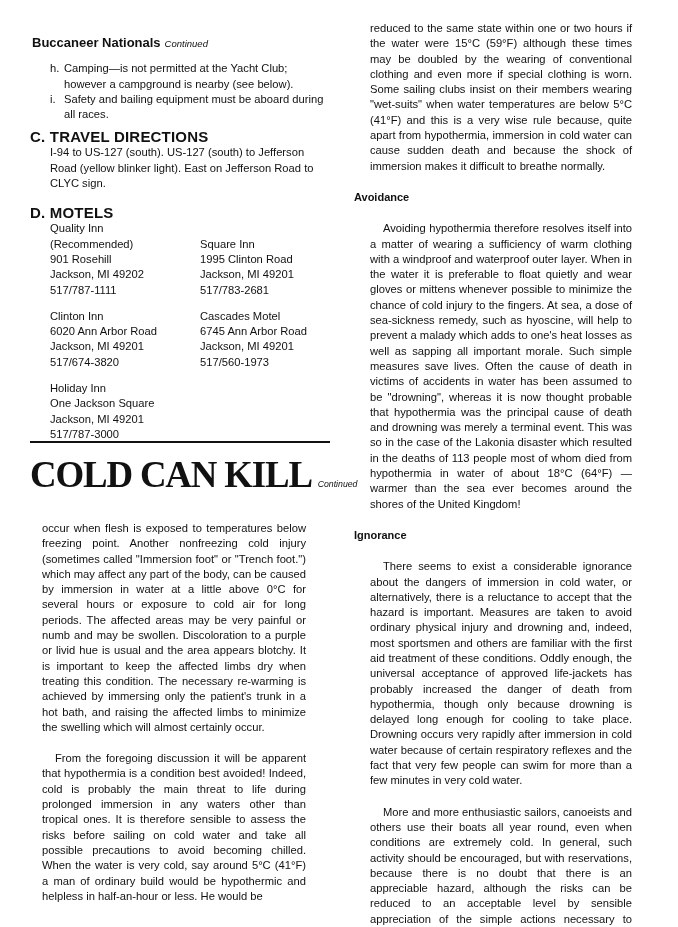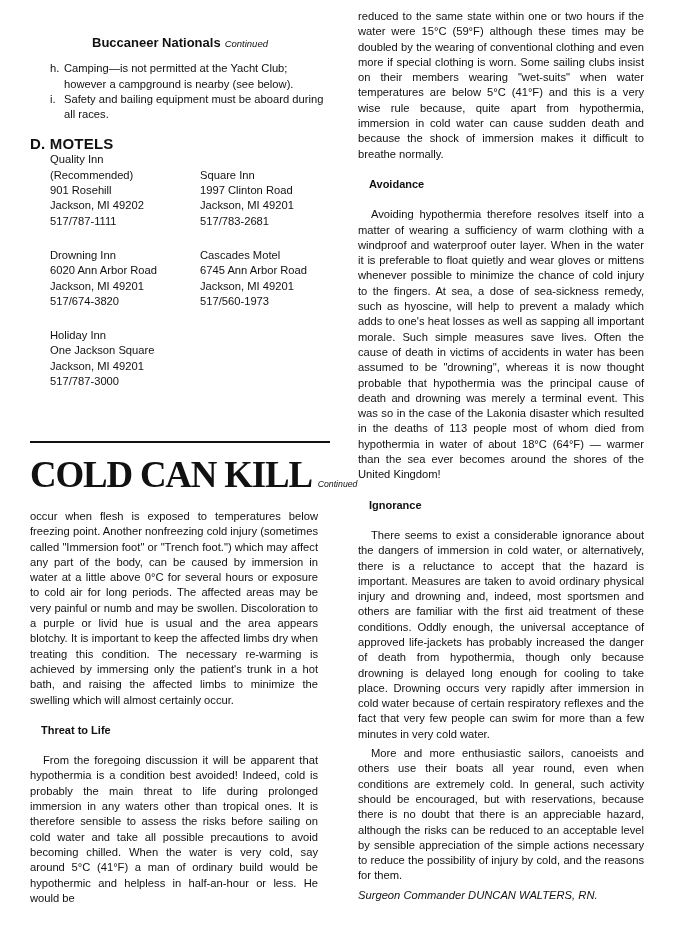--- a/index.html
+++ b/index.html
@@ -2,39 +2,39 @@
 <html><head>
 <meta charset="utf-8">
 <style>
   html, body { margin: 0; padding: 0; background: #ffffff; }
   body { width: 678px; height: 927px; position: relative; overflow: hidden; color: #111; }
   .page { position: absolute; left: 0; top: 0; width: 678px; height: 927px; }
   .col { position: absolute; font-family: "Liberation Sans", sans-serif; font-size: 11.2px; line-height: 15.3px; }
   .col-left { left: 30px; top: 35px; width: 298px; }
   .col-right { left: 354px; top: 5px; width: 294px; }
   .justify { text-align: justify; }
-  .p { margin: 4px; }
+  .p { margin: 16px; }
   .indent { text-indent: 13px; }
-  .running-head { font-weight: bold; font-size: 13px; margin: 0 0 10px 2px; text-align: center; }
+  .running-head { font-weight: bold; font-size: 13px; margin: 0 0 10px 2px; }
   .running-head .cont { font-weight: normal; font-style: italic; font-size: 9.5px; margin-left: 4px; }
   .list { margin: 0 0 0 20px; padding: 0; }
   .li { display: flex; margin: 0; }
   .li .mark { width: 14px; flex: none; }
   .li .txt { flex: 1; }
   .sec { margin-top: 3px; }
   .sec-title { font-weight: bold; font-size: 15px; letter-spacing: 0.2px; line-height: 17px; }
   .sec-body { margin-left: 20px; }
-  .motels { margin-left: 20px; display: grid; grid-template-columns: 150px 140px; row-gap: 16px; }
+  .motels { margin-left: 20px; display: grid; grid-template-columns: 150px 140px; row-gap: 8px; }
   .motel { line-height: 15.3px; }
   .motel-block { margin-bottom: 3px; }
   .rule { position: absolute; left: 30px; top: 441px; width: 300px; height: 1.5px; background: #111; }
   .big-title { position: absolute; left: 30px; top: 455px; font-family: "Liberation Serif", serif; font-weight: bold; font-size: 38px; letter-spacing: -1.2px; line-height: 38px; transform: scaleX(0.97); transform-origin: left; }
   .big-title .cont { font-family: "Liberation Sans", sans-serif; font-style: italic; font-weight: normal; font-size: 9px; letter-spacing: 0; margin-left: 6px; }
   .col-left2 { left: 26px; top: 505px; width: 296px; }
-  .subhead { font-weight: bold; font-size: 11px; margin: 15px; }
+  .subhead { font-weight: bold; font-size: 11px; margin: 0; }
   .sig { font-style: italic; margin-top: 2px; }
 </style>
 </head>
 <body>
 
 <div class="page">
 
   <div class="col col-left">
     <p class="running-head"><span>Buccaneer Nationals</span><span class="cont">Continued</span></p>
 
@@ -42,40 +42,44 @@
       <div class="li">
         <span class="mark">h.</span>
         <span class="txt">Camping—is not permitted at the Yacht Club; however a campground is nearby (see below).</span>
       </div>
       <div class="li">
         <span class="mark">i.</span>
         <span class="txt">Safety and bailing equipment must be aboard during all races.</span>
       </div>
     </div>
 
+    <div class="sec" style="margin-top:6px;">
+      <div class="sec-title">C. TRAVEL DIRECTIONS</div>
+      <div class="sec-body">I-94 to US-127 (south). US-127 (south) to Jefferson Road (yellow blinker light). East on Jefferson Road to CLYC sign.</div>
+    </div>
 
     <div class="sec" style="margin-top:13px;">
       <div class="sec-title">D. MOTELS</div>
       <div class="motels">
         <div class="motel-block">
           <div class="motel">Quality Inn</div>
           <div class="motel">(Recommended)</div>
           <div class="motel">901 Rosehill</div>
           <div class="motel">Jackson, MI 49202</div>
           <div class="motel">517/787-1111</div>
         </div>
         <div class="motel-block">
           <div class="motel" style="height:15.3px"></div>
           <div class="motel">Square Inn</div>
-          <div class="motel">1997 Clinton Road</div>
+          <div class="motel">1995 Clinton Road</div>
           <div class="motel">Jackson, MI 49201</div>
           <div class="motel">517/783-2681</div>
         </div>
         <div class="motel-block">
-          <div class="motel">Drowning Inn</div>
+          <div class="motel">Clinton Inn</div>
           <div class="motel">6020 Ann Arbor Road</div>
           <div class="motel">Jackson, MI 49201</div>
           <div class="motel">517/674-3820</div>
         </div>
         <div class="motel-block">
           <div class="motel">Cascades Motel</div>
           <div class="motel">6745 Ann Arbor Road</div>
           <div class="motel">Jackson, MI 49201</div>
           <div class="motel">517/560-1973</div>
         </div>
@@ -87,21 +91,20 @@
         </div>
       </div>
     </div>
   </div>
 
   <div class="rule"></div>
   <div class="big-title"><span>COLD CAN KILL</span><span class="cont">Continued</span></div>
 
   <div class="col col-left2 justify">
     <p class="p">occur when flesh is exposed to temperatures below freezing point. Another nonfreezing cold injury (sometimes called "Immersion foot" or "Trench foot.") which may affect any part of the body, can be caused by immersion in water at a little above 0°C for several hours or exposure to cold air for long periods. The affected areas may be very painful or numb and may be swollen. Discoloration to a purple or livid hue is usual and the area appears blotchy. It is important to keep the affected limbs dry when treating this condition. The necessary re-warming is achieved by immersing only the patient's trunk in a hot bath, and raising the affected limbs to minimize the swelling which will almost certainly occur.</p>
-    <p class="subhead">Threat to Life</p>
     <p class="p indent">From the foregoing discussion it will be apparent that hypothermia is a condition best avoided! Indeed, cold is probably the main threat to life during prolonged immersion in any waters other than tropical ones. It is therefore sensible to assess the risks before sailing on cold water and take all possible precautions to avoid becoming chilled. When the water is very cold, say around 5°C (41°F) a man of ordinary build would be hypothermic and helpless in half-an-hour or less. He would be</p>
   </div>
 
   <div class="col col-right justify">
     <p class="p">reduced to the same state within one or two hours if the water were 15°C (59°F) although these times may be doubled by the wearing of conventional clothing and even more if special clothing is worn. Some sailing clubs insist on their members wearing "wet-suits" when water temperatures are below 5°C (41°F) and this is a very wise rule because, quite apart from hypothermia, immersion in cold water can cause sudden death and because the shock of immersion makes it difficult to breathe normally.</p>
     <p class="subhead">Avoidance</p>
     <p class="p indent">Avoiding hypothermia therefore resolves itself into a matter of wearing a sufficiency of warm clothing with a windproof and waterproof outer layer. When in the water it is preferable to float quietly and wear gloves or mittens whenever possible to minimize the chance of cold injury to the fingers. At sea, a dose of sea-sickness remedy, such as hyoscine, will help to prevent a malady which adds to one's heat losses as well as sapping all important morale. Such simple measures save lives. Often the cause of death in victims of accidents in water has been assumed to be "drowning", whereas it is now thought probable that hypothermia was the principal cause of death and drowning was merely a terminal event. This was so in the case of the Lakonia disaster which resulted in the deaths of 113 people most of whom died from hypothermia in water of about 18°C (64°F) — warmer than the sea ever becomes around the shores of the United Kingdom!</p>
     <p class="subhead">Ignorance</p>
     <p class="p indent">There seems to exist a considerable ignorance about the dangers of immersion in cold water, or alternatively, there is a reluctance to accept that the hazard is important. Measures are taken to avoid ordinary physical injury and drowning and, indeed, most sportsmen and others are familiar with the first aid treatment of these conditions. Oddly enough, the universal acceptance of approved life-jackets has probably increased the danger of death from hypothermia, though only because drowning is delayed long enough for cooling to take place. Drowning occurs very rapidly after immersion in cold water because of certain respiratory reflexes and the fact that very few people can swim for more than a few minutes in very cold water.</p>
     <p class="p indent">More and more enthusiastic sailors, canoeists and others use their boats all year round, even when conditions are extremely cold. In general, such activity should be encouraged, but with reservations, because there is no doubt that there is an appreciable hazard, although the risks can be reduced to an acceptable level by sensible appreciation of the simple actions necessary to reduce the possibility of injury by cold, and the reasons for them.</p>

